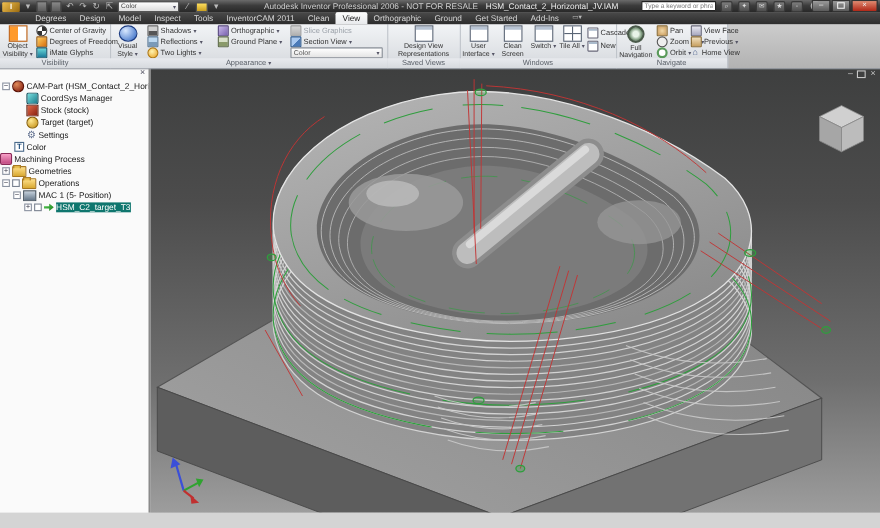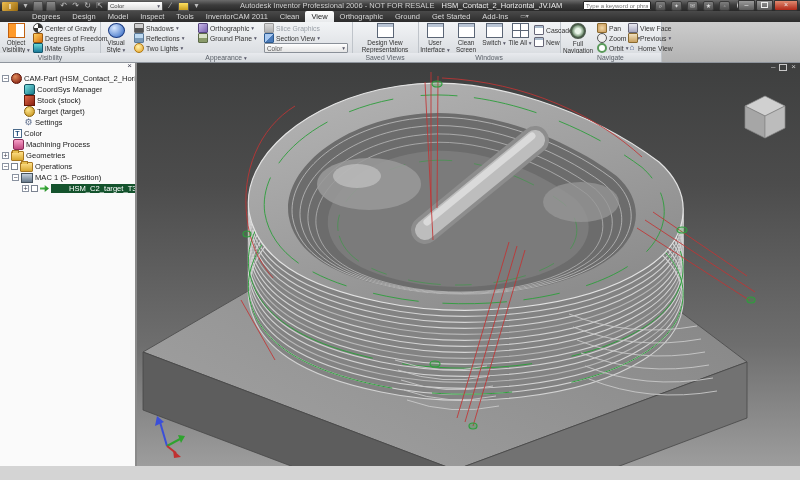--- a/index.html
+++ b/index.html
@@ -89,21 +89,21 @@
            display:flex;align-items:center;font-size:7.8px;font-weight:bold;color:#9a5f16;padding:0 3px;box-sizing:border-box;}
   .b-title .dd{margin-left:3px;color:#7a5a20;}
   .b-title-icon{margin-left:auto;width:8px;height:8px;background:linear-gradient(#d8e858,#8aa820);border:1px solid #6a7a18;border-radius:1px;}
   .tree{padding-top:3px;font-size:7.6px;color:#1a1a1a;}
   .trow{height:11px;display:flex;align-items:center;gap:2px;white-space:nowrap;overflow:hidden;}
   .exp{flex:none;width:7px;height:7px;box-sizing:border-box;border:1px solid #8a92a0;background:#fff;
        font-size:7px;line-height:5px;text-align:center;color:#334;}
   .cb{flex:none;width:7px;height:7px;box-sizing:border-box;border:1px solid #7a8290;background:#fff;}
   .ticon{flex:none;}
   .tlabel{overflow:hidden;text-overflow:clip;}
-  .trow.sel .tlabel{background:#14532d;color:#fff;padding:0 18px;}
+  .trow.sel .tlabel{background:#0f766e;color:#fff;padding:0 0;}
   .i-campart{width:9px;height:9px;border-radius:50%;background:radial-gradient(circle at 35% 30%,#e08a5a,#7a1408);border:1px solid #5a1004;}
   .i-coordsys{width:9px;height:9px;border-radius:2px;background:linear-gradient(135deg,#7ae0e0,#1a7a8a);border:1px solid #11505e;}
   .i-stock{width:9px;height:9px;background:linear-gradient(135deg,#e06a4a,#8a2010);border:1px solid #661808;}
   .i-target{width:9px;height:9px;border-radius:50%;background:radial-gradient(circle at 35% 30%,#ffe890,#c08a10);border:1px solid #8a6208;}
   .i-settings{width:9px;height:9px;font-size:9px;line-height:9px;color:#5a6a8a;text-align:center;}
   .i-tool{width:9px;height:9px;background:#fff;border:1px solid #4a6a8a;color:#1a4a7a;font-size:7px;font-weight:bold;
           line-height:8px;text-align:center;box-sizing:border-box;}
   .i-machining{width:9px;height:9px;border-radius:2px;background:linear-gradient(#f8a0c8,#c04880);border:1px solid #8a2a58;}
   .folder{width:11px;height:8px;position:relative;background:linear-gradient(#ffe08a,#d8a830);border:1px solid #a87820;border-radius:1px;}
   .folder:before{content:"";position:absolute;left:0;top:-2px;width:5px;height:2px;background:#e8c050;border:1px solid #a87820;border-bottom:none;}
@@ -356,21 +356,21 @@
           <span class="tlabel">Target (target)</span>
         </div>
         <div class="trow" style="padding-left:24px">
           <span class="ticon i-settings">⚙</span>
           <span class="tlabel">Settings</span>
         </div>
         <div class="trow" style="padding-left:13px">
           <span class="ticon i-tool">T</span>
           <span class="tlabel">Color</span>
         </div>
-        <div class="trow" style="padding-left:13px">
+        <div class="trow" style="">
           <span class="ticon i-machining"></span>
           <span class="tlabel">Machining Process</span>
         </div>
         <div class="trow" style="padding-left:2px">
           <span class="exp">+</span>
           <span class="ticon folder"></span>
           <span class="tlabel">Geometries</span>
         </div>
         <div class="trow" style="padding-left:2px">
           <span class="exp">−</span>

